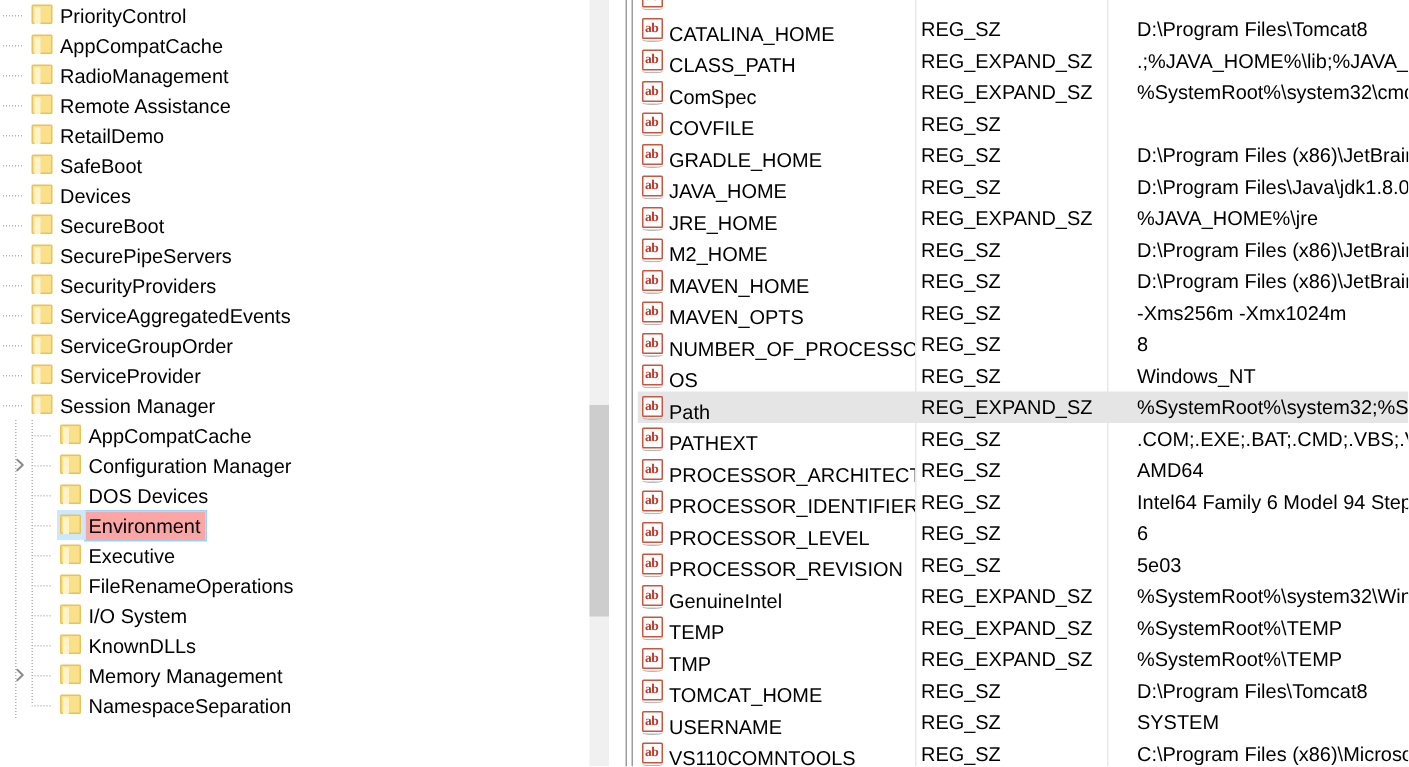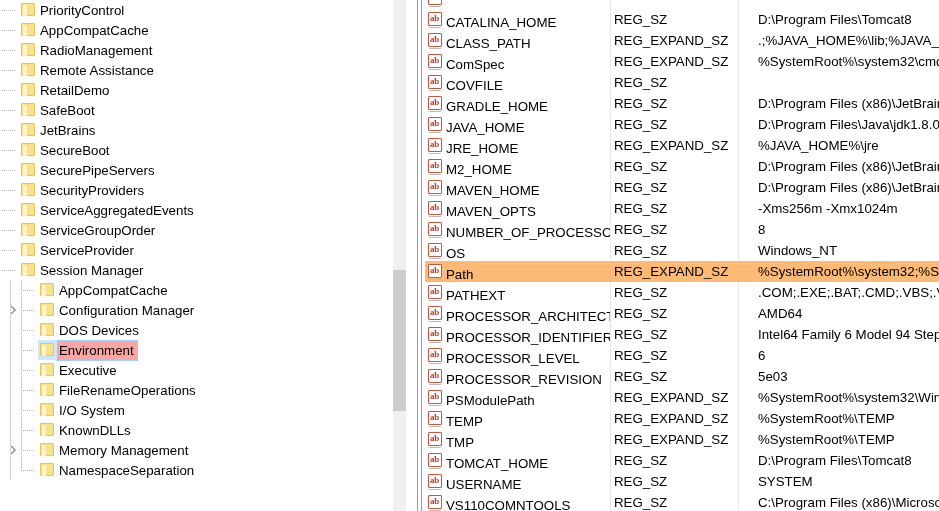--- a/index.html
+++ b/index.html
@@ -176,21 +176,21 @@
   .lrow {
     position: relative;
     height: 21px;
     display: flex;
     align-items: center;
     white-space: nowrap;
     font-size: 13.3px;
     color: #000;
   }
   .lrow.selected {
-    background: #fdba74;
+    background: #e5e5e5;
   }
   .c-name {
     flex: 0 0 185px;
     width: 185px;
     display: flex;
     align-items: flex-end;
     overflow: hidden;
     position: relative;
   }
   .c-type {
@@ -306,21 +306,21 @@
           </span>
           <span class="tree-label">SafeBoot</span>
         </div>
         <div class="tree-row">
           <span class="elbow">
             <span class="dash"></span>
           </span>
           <span class="folder-ico">
             <i></i>
           </span>
-          <span class="tree-label">JetBrains</span>
+          <span class="tree-label">Devices</span>
         </div>
         <div class="tree-row">
           <span class="elbow">
             <span class="dash"></span>
           </span>
           <span class="folder-ico">
             <i></i>
           </span>
           <span class="tree-label">SecureBoot</span>
         </div>
@@ -730,21 +730,21 @@
           </div>
           <div class="c-type"><span class="ty">REG_SZ</span></div>
           <div class="c-data"><span class="dt">5e03</span></div>
         </div>
         <div class="lrow">
           <div class="c-name">
             <span class="ab-ico">
               <span class="pg"></span>
               <span class="curl"></span>
             </span>
-            <span class="nm">PSModulePath</span>
+            <span class="nm">GenuineIntel</span>
           </div>
           <div class="c-type"><span class="ty">REG_EXPAND_SZ</span></div>
           <div class="c-data"><span class="dt">%SystemRoot%\system32\WindowsPowerShell\v1.0\Modules</span></div>
         </div>
         <div class="lrow">
           <div class="c-name">
             <span class="ab-ico">
               <span class="pg"></span>
               <span class="curl"></span>
             </span>

